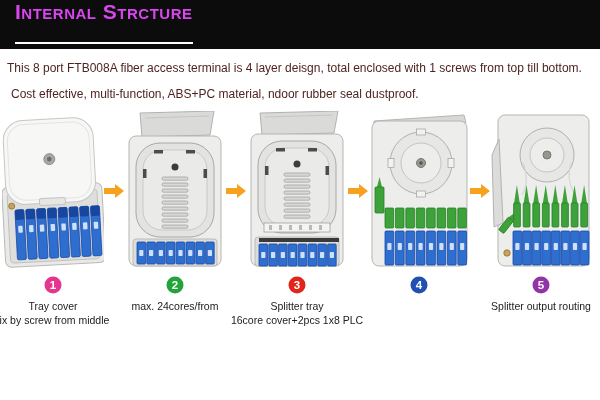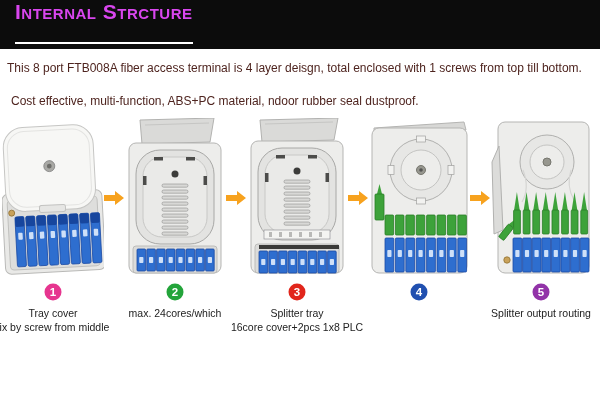--- a/index.html
+++ b/index.html
@@ -13,21 +13,21 @@
     display:flex;align-items:flex-end;padding:0 0 5px 15px;
   }
   .title{
     color:#d946ef;font-variant:small-caps;font-weight:bold;font-size:21px;
     letter-spacing:.5px;line-height:1;border-bottom:2px solid #ffffff;padding-bottom:20px;
   }
   
   .desc{padding:13px 4px 0 7px;color:#4e241f;}
   .desc p{margin:0 0 9px 0;font-size:12px;line-height:12px;white-space:nowrap;}
   .desc p.tight{letter-spacing:-0.15px;}
-  .desc p.last{margin-top:21px;padding-left:4px;}
+  .desc p.last{margin-top:14px;padding-left:4px;}
   
   .steps-row{display:flex;align-items:flex-start;padding:2px 2px 0 2px;}
   .step{flex:0 0 auto;width:102px;display:flex;flex-direction:column;align-items:center;}
   .photo{width:102px;height:158px;display:block;}
   .arrow{flex:0 0 auto;width:20px;height:16px;margin-top:72px;}
   .badge{margin-top:7px;width:18px;height:18px;}
   .badge text{
     fill:#ffffff;font-size:11.5px;font-weight:bold;text-anchor:middle;
     font-family:"Liberation Sans",sans-serif;
   }
@@ -142,21 +142,21 @@
           <use href="#bc" x="52.2" y="131"></use>
           <use href="#bc" x="62" y="131"></use>
           <use href="#bc" x="71.8" y="131"></use>
           <use href="#bc" x="81.6" y="131"></use>
       </svg>
       <svg class="badge" viewBox="0 0 18 18">
         <circle cx="9" cy="9" r="8.5" fill="#23a43a"></circle>
         <text x="9" y="13">2</text>
       </svg>
       <div class="caption">
-        <div>max. 24cores/which</div>
+        <div>max. 24cores/from</div>
       </div>
     </div>
 
     <svg class="arrow" viewBox="0 0 20 16">
       <polygon points="0,5 11,5 11,1 20,8 11,15 11,11 0,11" fill="#f7a21e"></polygon>
     </svg>
 
     <div class="step">
       <svg class="photo" viewBox="0 0 102 158">
         <polygon points="14,2 92,0 88,22 16,24" fill="#dadad8" stroke="#b2b2b0"></polygon>

